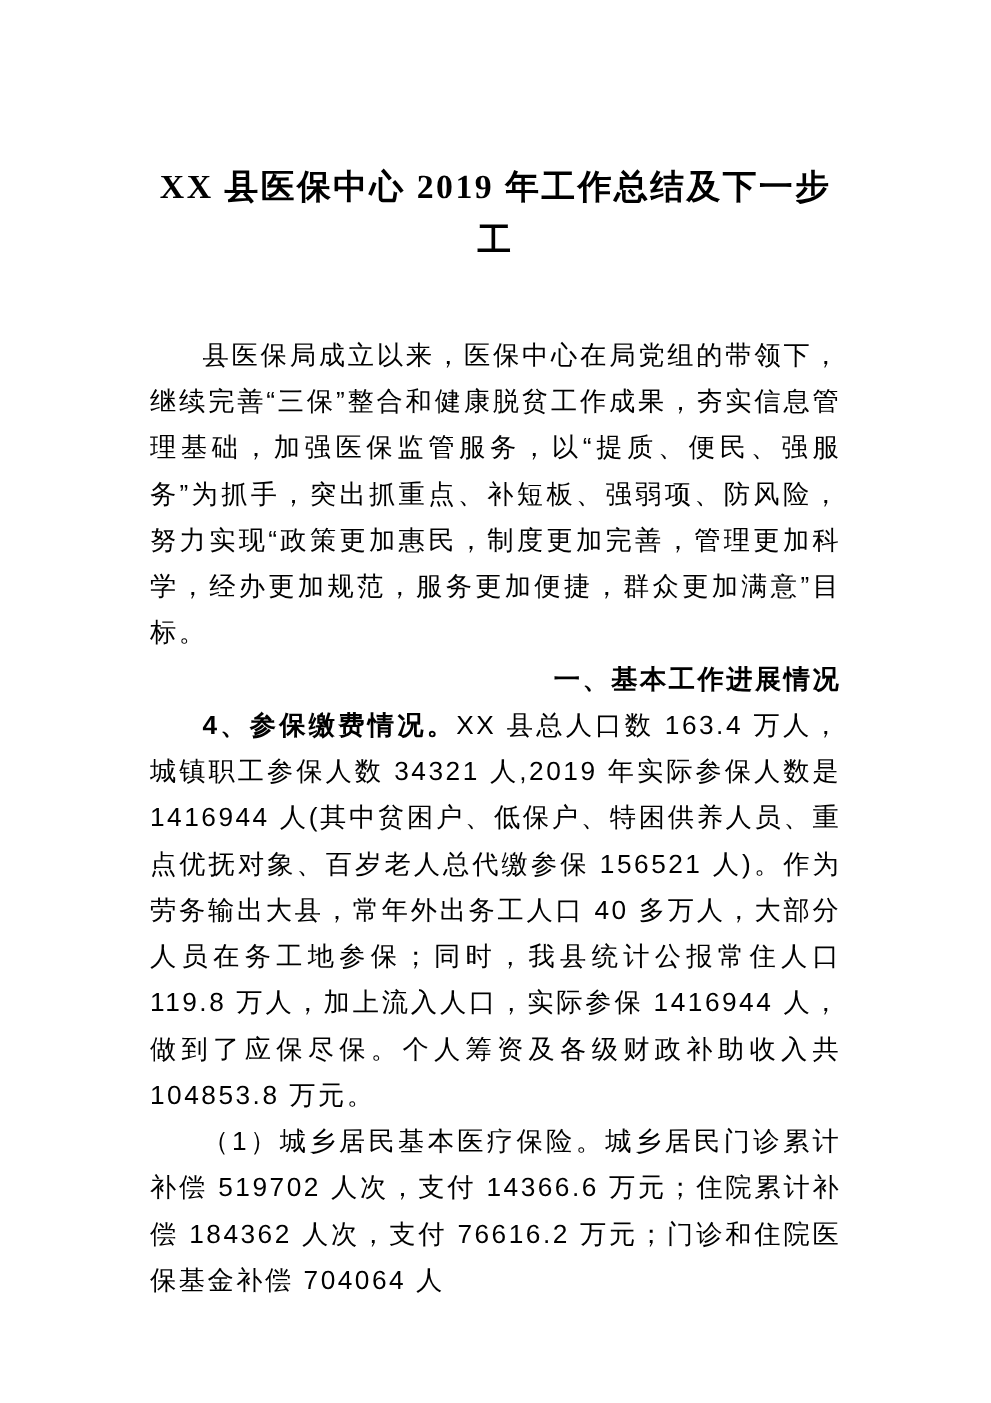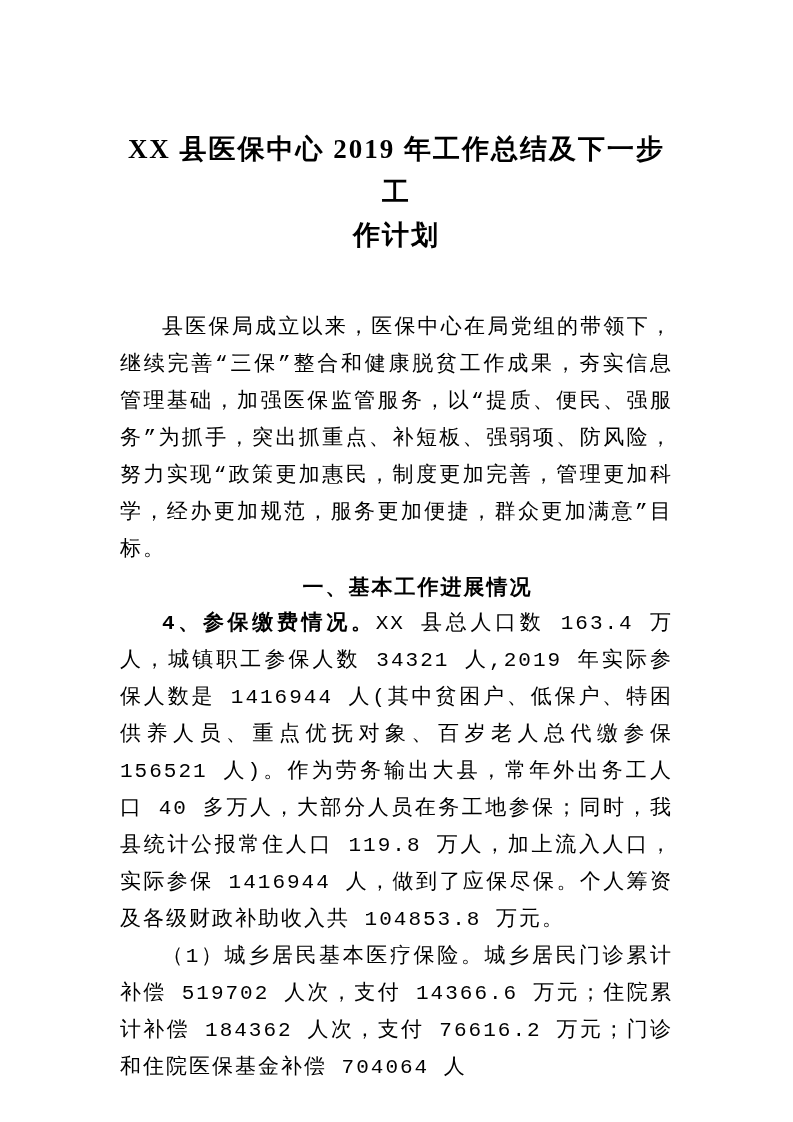--- a/index.html
+++ b/index.html
@@ -25,44 +25,43 @@
     margin: 128px 0 52px 0;
     text-align: center;
     font-family: "Liberation Serif", "DejaVu Serif", serif;
     font-weight: bold;
     font-size: 27px;
     line-height: 43px;
     letter-spacing: 2px;
   }
   .para {
     margin: 0;
-    font-family: Liberation Mono, monospace;
+    font-family: Liberation Sans, sans-serif;
     font-size: 21px;
     line-height: 37px;
     letter-spacing: 2px;
     text-align: justify;
     text-indent: 42px;
   }
   .para.heading {
     font-family: "Liberation Sans", "DejaVu Sans", sans-serif;
     font-weight: bold;
-    text-align: center;
+    text-align: right;
   }
   .bold {
     font-weight: bold;
   }
 </style>
 </head>
 <body>
 
 <div class="page">
   <div class="content">
     <div class="title">
       <div>XX 县医保中心 2019 年工作总结及下一步工</div>
-      <div>作计划</div>
     </div>
     <div>
         <p class="para"><span>县医保局成立以来，医保中心在局党组的带领下，继续完善“三保”整合和健康脱贫工作成果，夯实信息管理基础，加强医保监管服务，以“提质、便民、强服务”为抓手，突出抓重点、补短板、强弱项、防风险，努力实现“政策更加惠民，制度更加完善，管理更加科学，经办更加规范，服务更加便捷，群众更加满意”目标。</span></p>
         <p class="para heading"><span class="bold">一、基本工作进展情况</span></p>
         <p class="para"><span class="bold">4、参保缴费情况。</span><span>XX 县总人口数 163.4 万人，城镇职工参保人数 34321 人,2019 年实际参保人数是 1416944 人(其中贫困户、低保户、特困供养人员、重点优抚对象、百岁老人总代缴参保 156521 人)。作为劳务输出大县，常年外出务工人口 40 多万人，大部分人员在务工地参保；同时，我县统计公报常住人口 119.8 万人，加上流入人口，实际参保 1416944 人，做到了应保尽保。个人筹资及各级财政补助收入共 104853.8 万元。</span></p>
         <p class="para"><span>（1）城乡居民基本医疗保险。城乡居民门诊累计补偿 519702 人次，支付 14366.6 万元；住院累计补偿 184362 人次，支付 76616.2 万元；门诊和住院医保基金补偿 704064 人</span></p>
       </div>
   </div>
 </div>
 

